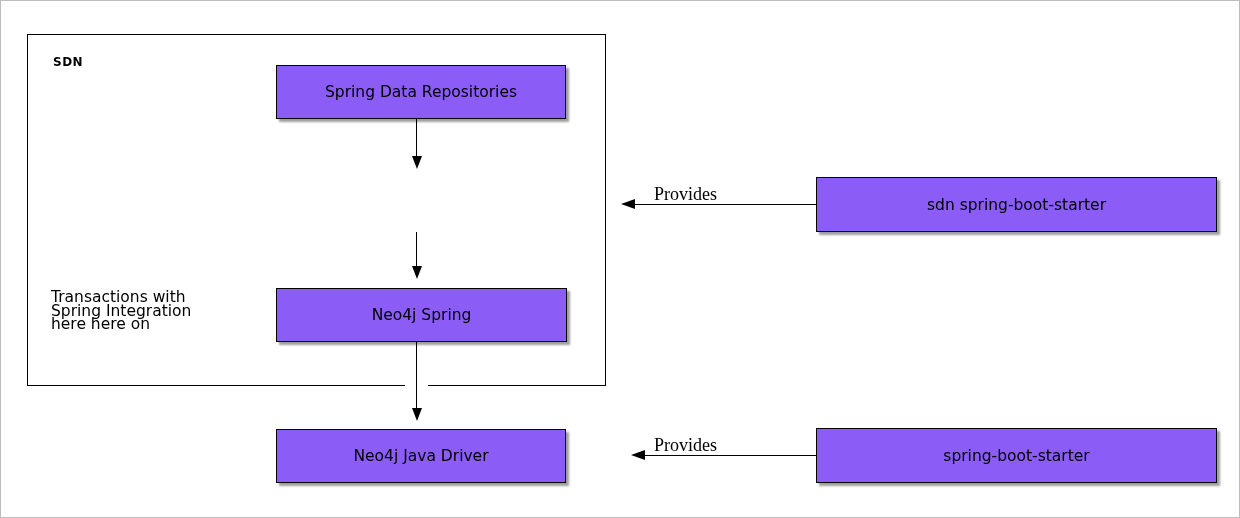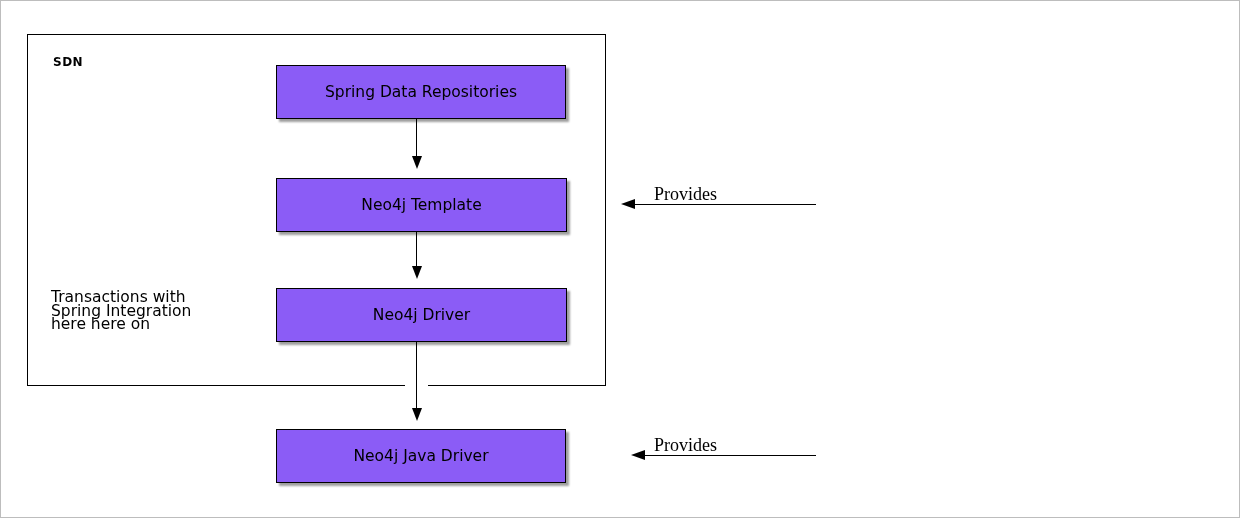--- a/index.html
+++ b/index.html
@@ -95,33 +95,36 @@
   <div class="note">
     <div>Transactions with</div>
     <div>Spring Integration</div>
     <div>here here on</div>
   </div>
 
   <div class="node" style="left:275px; top:64px; width:290px; height:54px;">
     <span>Spring Data Repositories</span>
   </div>
 
-  <div class="node" style="left:275px; top:177px; width:291px; height:54px;">
-    <span>Neo4j Template</span>
-  </div>
 
   <div class="node" style="left:275px; top:287px; width:291px; height:54px;">
-    <span>Neo4j Driver</span>
+    <span>Neo4j Spring</span>
   </div>
 
   <div class="node" style="left:275px; top:428px; width:290px; height:54px;">
     <span>Neo4j Java Driver</span>
   </div>
 
+  <div class="node" style="left:815px; top:176px; width:401px; height:55px;">
+    <span>sdn spring-boot-starter</span>
+  </div>
 
+  <div class="node" style="left:815px; top:427px; width:401px; height:55px;">
+    <span>spring-boot-starter</span>
+  </div>
 
   <div>
     <div class="stem-v" style="left:414.8px; top:118px; height:38px;"></div>
     <div class="head-down" style="left:410.5px; top:155px;"></div>
   </div>
 
   <div>
     <div class="stem-v" style="left:414.8px; top:231px; height:35px;"></div>
     <div class="head-down" style="left:410.5px; top:265px;"></div>
   </div>

